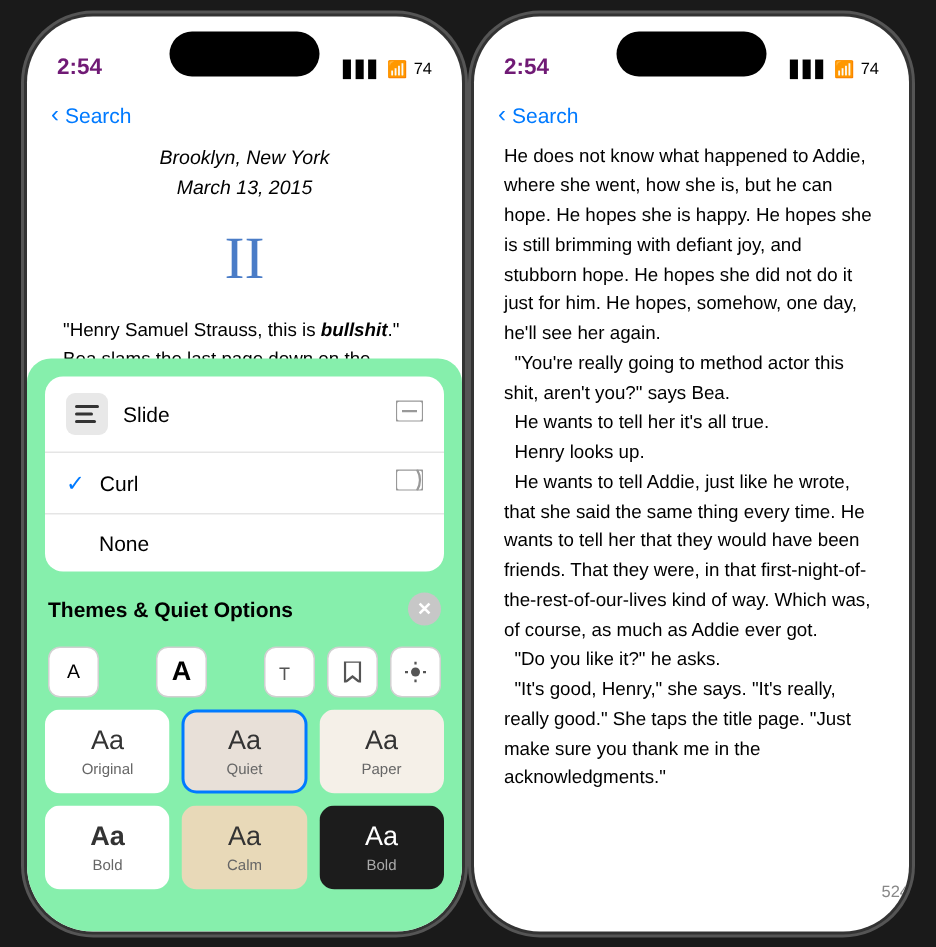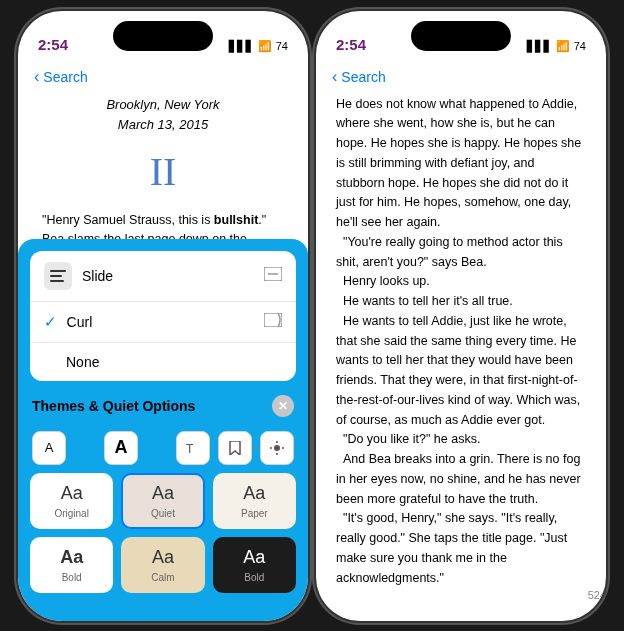--- a/index.html
+++ b/index.html
@@ -107,30 +107,30 @@
       font-weight: 400;
       color: #4a7cc7;
       margin-bottom: 8px;
       font-family: Georgia, serif;
     }
     .book-text {
       font-size: 12.5px;
       line-height: 1.5;
       color: #000;
     }
-    .book-text .italic { }
+    .book-text .italic { font-style: italic; }
     .book-text .bold { font-weight: bold; }
 
     
     .bottom-panel {
       position: absolute;
       bottom: 0;
       left: 0;
       right: 0;
-      background: #0ea5e9;
+      background: #86efac;
       border-top-left-radius: 16px;
       border-top-right-radius: 16px;
       padding: 12px 0 20px;
       z-index: 30;
     }
     .slide-menu {
       background: #fff;
       border-radius: 12px;
       margin: 0 12px 8px;
       overflow: hidden;
@@ -447,25 +447,24 @@
         <div class="nav-back">
           <span class="nav-back-chevron">‹</span>
           <span>Search</span>
         </div>
       </div>
 
       <div class="right-book-content">
         <div class="right-book-text">
           <p>He does not know what happened to Addie, where she went, how she is, but he can hope. He <span class="italic">hopes</span> she is happy. He hopes she is still brimming with defiant joy, and stubborn hope. He hopes she did not do it just for him. He hopes, somehow, one day, he'll see her again.</p>
           <p>&nbsp;&nbsp;"You're really going to method actor this shit, aren't you?" says Bea.</p>
+          <p>&nbsp;&nbsp;He wants to tell her it's all true.</p>
           <p>&nbsp;&nbsp;Henry looks up.</p>
-          <p>&nbsp;&nbsp;He wants to tell her it's all true.</p>
           <p>&nbsp;&nbsp;He wants to tell Addie, just like he wrote, that she said the same thing every time. He wants to tell her that they would have been friends. That they <span class="italic">were</span>, in that first-night-of-the-rest-of-our-lives kind of way. Which was, of course, as much as Addie ever got.</p>
           <p>&nbsp;&nbsp;"Do you like it?" he asks.</p>
-          <p>&nbsp;&nbsp;And Bea breaks into a grin. There is no fog in her eyes now, no shine, and he has never been more grateful to have the truth.</p>
           <p>&nbsp;&nbsp;"It's good, Henry," she says. "It's really, really good." She taps the title page. "Just make sure you thank me in the acknowledgments."</p>
 
         </div>
       </div>
 
       <div class="page-num">524</div>
     </div>
   </div>
 </div>
 

